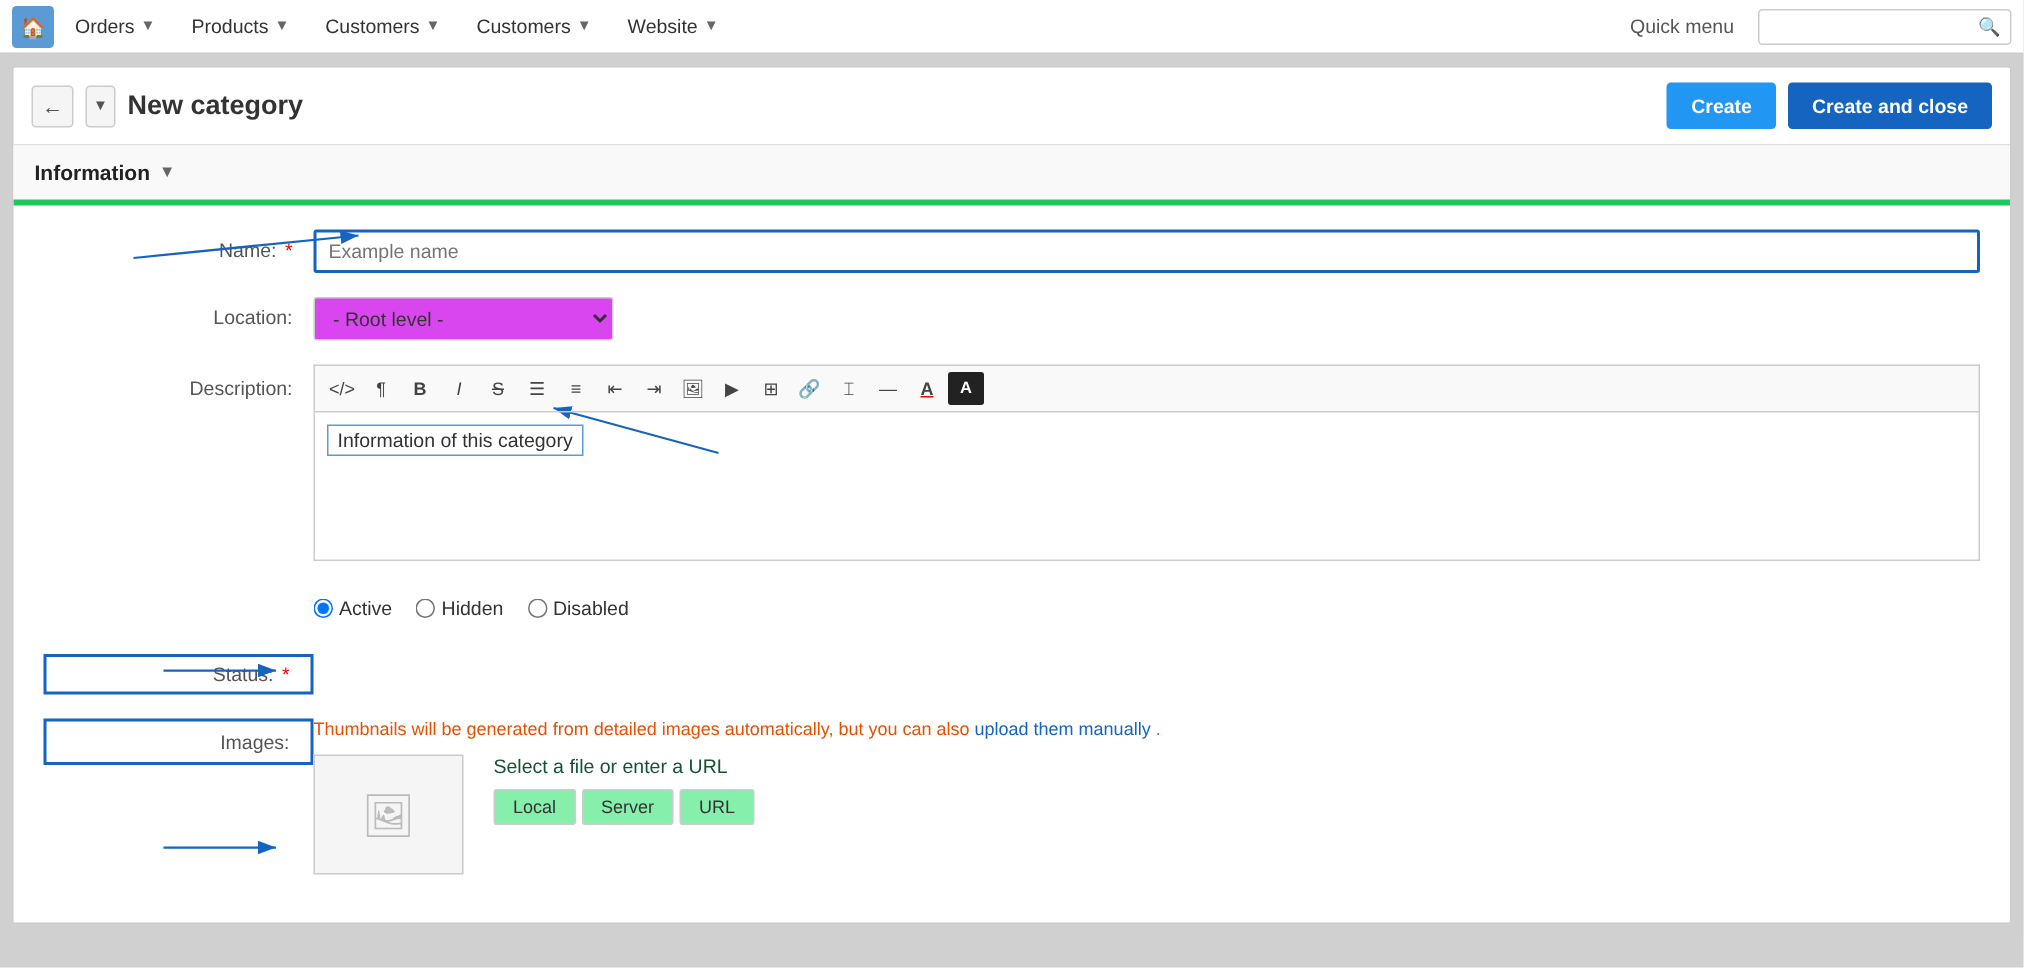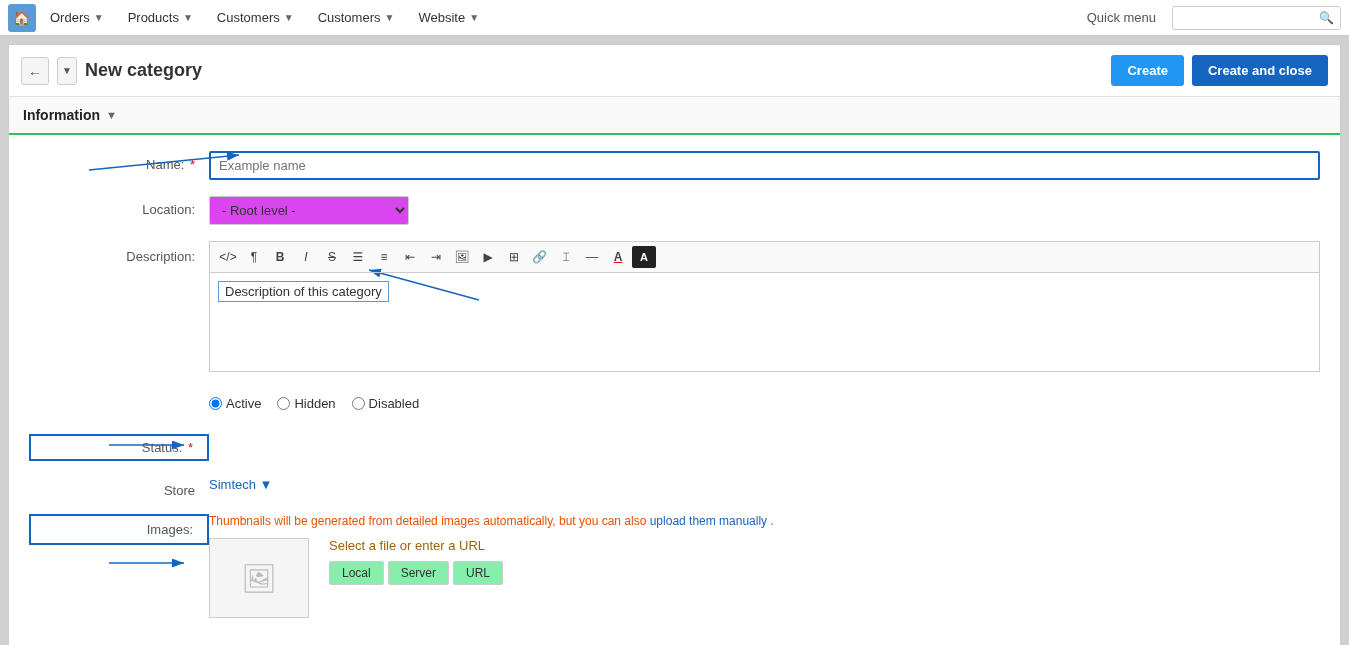--- a/index.html
+++ b/index.html
@@ -88,21 +88,21 @@
       background: #1565c0; color: #fff; border: none;
       padding: 8px 16px; border-radius: 3px; cursor: pointer;
       font-size: 13px; font-weight: bold;
     }
 
     
     .section-header {
       display: flex; align-items: center;
       padding: 10px 14px;
       background: #f9f9f9;
-      border-bottom: 2px solid #22c55e;
+      border-bottom: 4px solid #22c55e;
       font-weight: bold; font-size: 14px; color: #222;
     }
     .section-header .arrow-icon { margin-left: 6px; font-size: 11px; color: #666; cursor: pointer; }
 
     
     .form-area { padding: 16px 20px; }
     .form-row {
       display: flex;
       align-items: flex-start;
       margin-bottom: 16px;
@@ -173,21 +173,21 @@
     .images-note a { color: #1565c0; }
     .images-layout { display: flex; gap: 20px; }
     .image-placeholder {
       width: 100px; height: 80px;
       border: 1px solid #ccc; background: #f5f5f5;
       display: flex; align-items: center; justify-content: center;
       flex-shrink: 0;
     }
     .image-placeholder .img-icon { font-size: 28px; color: #bbb; }
     .file-select-area { flex: 1; }
-    .file-select-label { font-size: 13px; color: #a16207; margin-bottom: 8px; }
+    .file-select-label { font-size: 13px; color: #14532d; margin-bottom: 8px; }
     .file-buttons { display: flex; gap: 4px; }
     .btn-file {
       padding: 4px 12px; border: 1px solid #ccc;
       background: #86efac; cursor: pointer; font-size: 12px;
       border-radius: 2px; color: #333;
     }
 
     
     .highlight-box {
       border: 2px solid #1565c0 !important;
@@ -322,21 +322,21 @@
             <button class="editor-btn" title="Insert video">▶</button>
             <button class="editor-btn" title="Insert table">⊞</button>
             <button class="editor-btn" title="Insert link">🔗</button>
             <button class="editor-btn" title="Align">⌶</button>
             <button class="editor-btn" title="Horizontal rule">—</button>
             <button class="editor-btn" title="Font color" style="font-weight:bold; text-decoration: underline; text-decoration-color: red;">A</button>
             <button class="editor-btn" title="Background color" style="font-weight:bold; background: #222; color: #fff; font-size: 11px; padding: 1px 4px;">A</button>
           </div>
 
           <div class="editor-area" contenteditable="true" style="">
-            <span class="editor-placeholder-text">Description of this category</span>
+            <span class="editor-placeholder-text">Information of this category</span>
           </div>
         </div>
       </div>
 
       <div class="form-row" style="margin-top: 20px;">
         <div class="form-label highlight-box" style="padding-top: 4px; padding: 4px 14px 4px 0; border: 2px solid #1565c0; text-align: right; margin-top: 42px;">
           <span>Status:</span>
           <span class="required">*</span>
         </div>
         <div class="form-control">
@@ -350,31 +350,20 @@
               <span>Hidden</span>
             </label>
             <label class="radio-item">
               <input type="radio" name="status" style="">
               <span>Disabled</span>
             </label>
           </div>
         </div>
       </div>
 
-      <div class="form-row">
-        <div class="form-label">
-          <span>Store</span>
-        </div>
-        <div class="form-control">
-          <a class="store-link">
-            <span>Simtech</span>
-            <span> ▼</span>
-          </a>
-        </div>
-      </div>
 
       <div class="form-row" style="align-items: flex-start; margin-top: 8px;">
         <div class="form-label highlight-box" style="padding: 6px 14px 6px 0; border: 2px solid #1565c0; text-align: right;">
           <span>Images:</span>
         </div>
         <div class="form-control">
           <div class="images-note">
             <span>Thumbnails will be generated from detailed images automatically, but you can also</span>
             <a class="store-link">
               <span>upload them manually</span>

